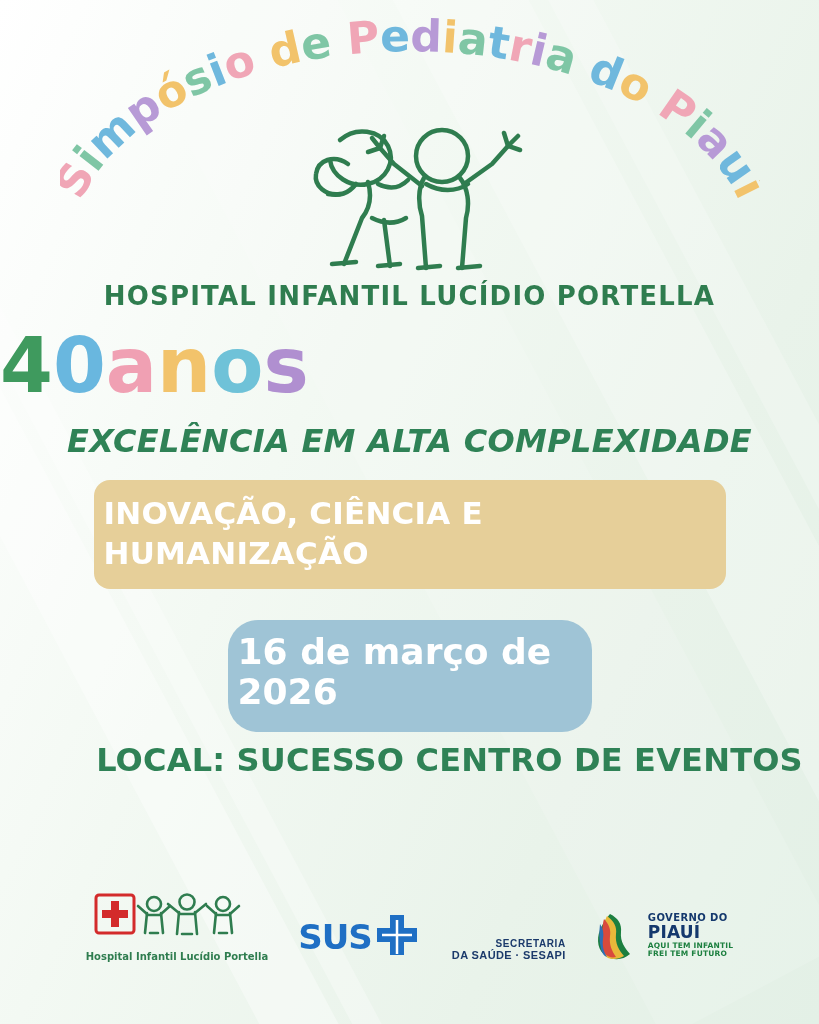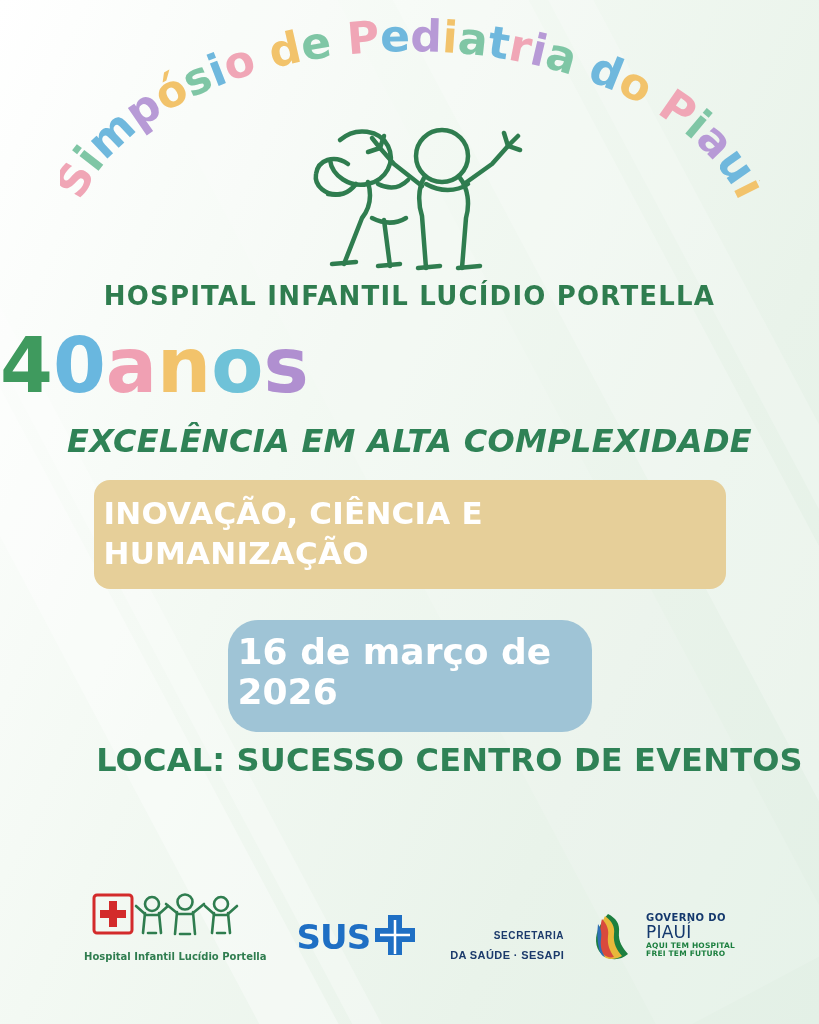--- a/index.html
+++ b/index.html
@@ -195,26 +195,26 @@
   }
 
   .sesapi-wrap { display: flex; align-items: center; gap: 6px; }
   .sesapi-text {
     text-align: right;
     line-height: 1.15;
     font-family: Liberation Sans, sans-serif;
     color: #1b3a6b;
   }
   .sesapi-text .l1 { font-size: 10px; font-weight: bold; letter-spacing: .6px; }
-  .sesapi-text .l2 { font-size: 11px; font-weight: bold; letter-spacing: .4px; margin-top: 8px; }
+  .sesapi-text .l2 { font-size: 11px; font-weight: bold; letter-spacing: .4px; }
 
   .gov-wrap { display: flex; gap: 12px; }
   .gov-text { line-height: 1.1; font-family: "DejaVu Sans", sans-serif; color: #14386d; }
   .gov-text .g1 { font-size: 10px; font-weight: bold; letter-spacing: .4px; }
-  .gov-text .g2 { font-size: 17px; font-weight: normal; letter-spacing: .2px; }
+  .gov-text .g2 { font-size: 17px; font-weight: bold; letter-spacing: .2px; }
   .gov-text .g3 { font-size: 7.5px; font-weight: bold; color: #1c7f3f; letter-spacing: .2px; }
   .gov-text .g4 { font-size: 7.5px; font-weight: bold; color: #1c7f3f; letter-spacing: .2px; }
 </style>
 </head>
 <body>
 
 <div class="poster">
 
   <div class="streak s1"></div>
   <div class="streak s2"></div>
@@ -329,21 +329,21 @@
         <div class="gov-wrap">
           <svg width="40" height="50" viewBox="0 0 40 50" xmlns="http://www.w3.org/2000/svg" aria-hidden="true">
             <path d="M14 2 c8 4 12 10 11 18 c-1 10 4 16 9 22 c-7 6 -16 7 -24 2 c-8 -5 -10 -16 -6 -26 c3 -7 6 -11 10 -16 z" fill="#1c7f3f"></path>
             <path d="M11 4 c7 5 10 11 9 18 c-1 10 3 16 8 22 c-5 3 -11 4 -16 2 c-7 -4 -9 -15 -5 -25 c2 -7 1 -12 4 -17 z" fill="#e8b83a"></path>
             <path d="M8 7 c5 5 7 11 6 17 c-1 9 2 15 6 21 c-4 1 -8 0 -11 -3 c-5 -5 -5 -16 -3 -24 c1 -5 1 -8 2 -11 z" fill="#d94a3d"></path>
             <path d="M4 12 c3 4 4 9 3 15 c-1 8 1 13 4 18 c-3 -1 -5 -4 -6 -8 c-2 -8 -2 -17 -1 -25 z" fill="#2f6fb5"></path>
           </svg>
           <div class="gov-text">
             <div class="g1">GOVERNO DO</div>
             <div class="g2">PIAUÍ</div>
-            <div class="g3">AQUI TEM HOSPITAL</div>
+            <div class="g3">AQUI TEM INFANTIL</div>
             <div class="g4">FREI TEM FUTURO</div>
           </div>
         </div>
       </div>
 
     </div>
   </div>
 </div>
 
 </body></html>

